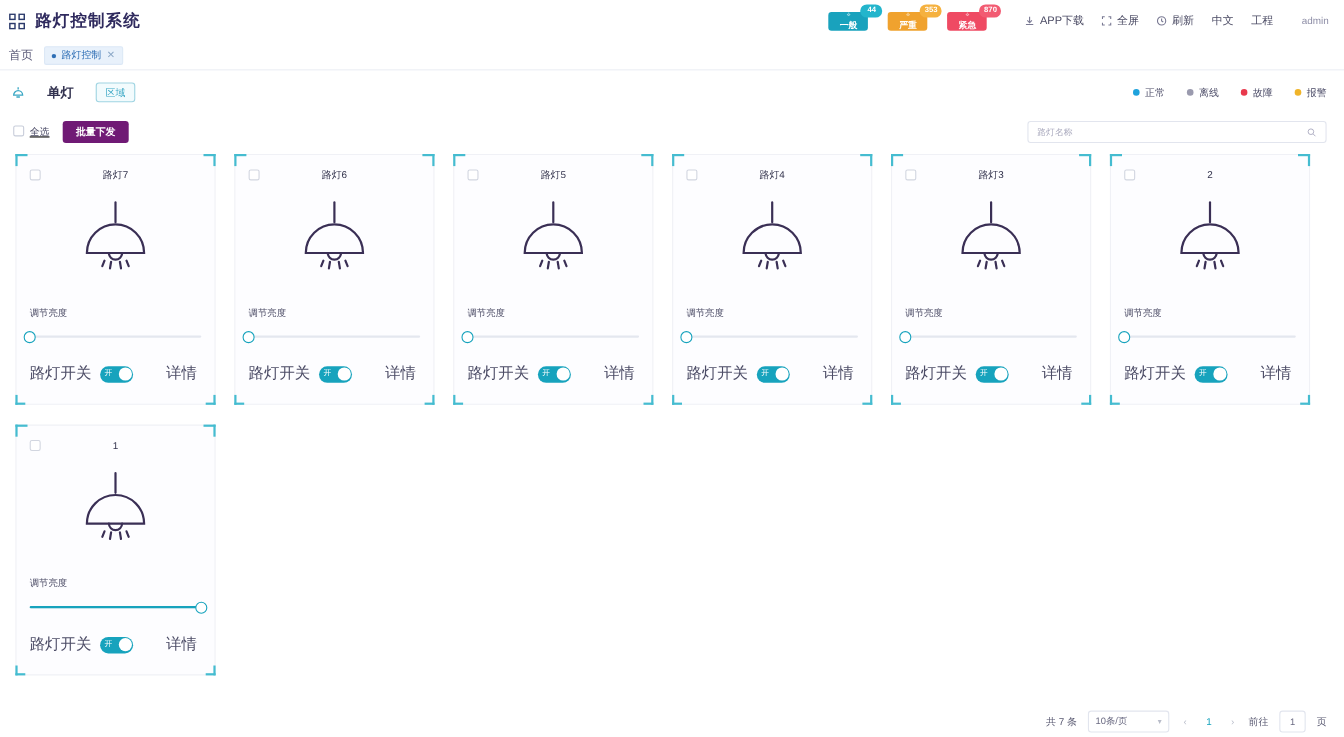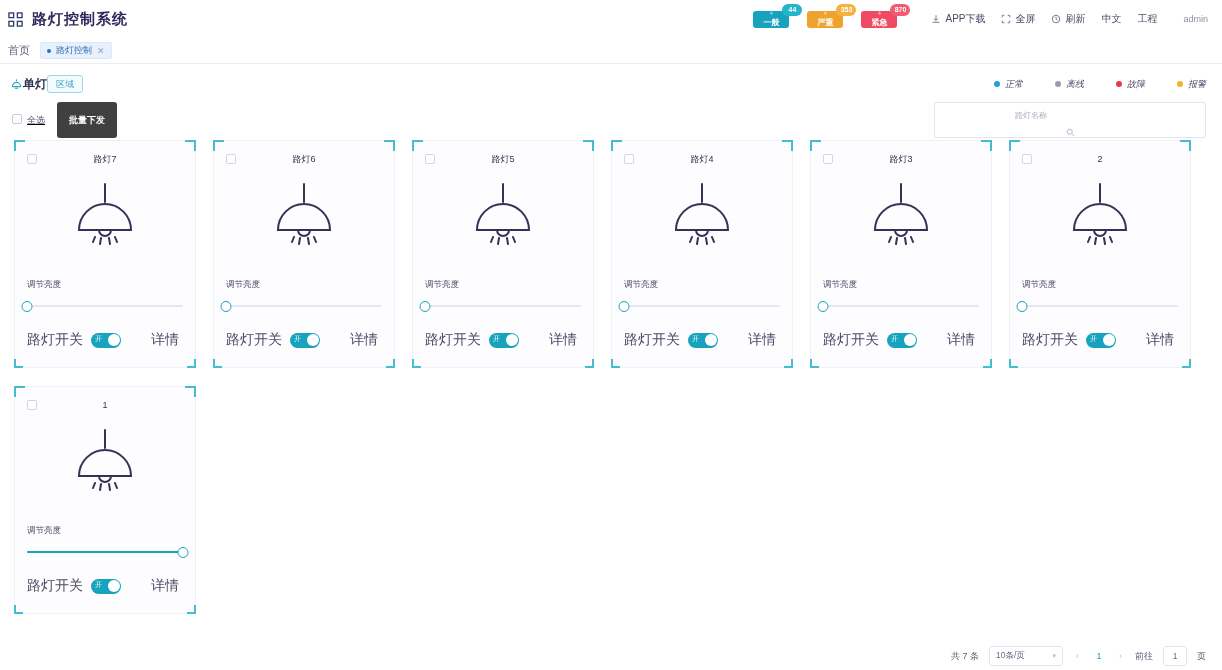--- a/index.html
+++ b/index.html
@@ -78,55 +78,54 @@
     font-size: 9px; color: #2f6fb5; cursor: pointer;
   }
   .crumb-dot { width: 4px; height: 4px; border-radius: 50%; background: #2f6fb5; }
   .crumb-x { font-size: 9px; color: #8aa7c6; }
 
   
   .page-head {
     height: 40px; display: flex; align-items: center;
     padding: 0 16px 0 10px;
   }
-  .ph-left { display: flex; align-items: center; gap: 0; }
+  .ph-left { display: flex; align-items: center; gap: 20px; }
   .ph-icon { width: 13px; height: 13px; color: #3aa7c4; display: block; }
   .ph-title { font-size: 12px; font-weight: bold; color: #333350; }
   .ph-btn {
     border: 1px solid #9fd4e2; background: #f2fbfd;
     color: #3aa7c4; font-size: 9px;
     height: 18px; padding: 0 8px; border-radius: 3px;
     display: flex; align-items: center; cursor: pointer;
   }
-  .ph-right { margin-left: auto; display: flex; align-items: flex-start; gap: 32px; font-style: italic; }
+  .ph-right { margin-left: auto; display: flex; align-items: flex-start; gap: 20px; }
   .legend { display: flex; align-items: center; gap: 5px; font-size: 9px; color: #4a4a66; }
   .lg-dot { width: 6px; height: 6px; border-radius: 50%; display: block; }
 
   
   .toolbar {
     height: 32px; display: flex; align-items: center;
     padding: 0 16px 0 12px; gap: 12px;
   }
   .chk {
     width: 10px; height: 10px; border: 1px solid #c8cdda;
     border-radius: 2px; background: #fff; display: block; cursor: pointer;
   }
   .chk-label { font-size: 9px; color: #4a4a66; margin-left: 5px; cursor: pointer; }
   .sel-wrap { display: flex; align-items: flex-start; text-decoration: underline; }
   .btn-primary {
-    background: #404040; color: #fff; font-size: 9px; font-weight: bold;
-    height: 36px; padding: 0 12px; border-radius: 3px;
+    background: #701a75; color: #fff; font-size: 9px; font-weight: bold;
+    height: 20px; padding: 0 12px; border-radius: 3px;
     display: flex; align-items: center; border: none; cursor: pointer;
   }
   .search-box {
-    margin-left: auto; width: 272px; height: 36px;
+    margin-left: auto; width: 272px; height: 20px;
     border: 1px solid #e2e5ee; border-radius: 3px;
     background: #fff; display: flex; align-items: center;
     padding: 0 8px;
-    flex-direction: column;
   }
   .search-box input {
     flex: 1; border: none; outline: none;
     font-size: 8px; color: #9a9ab0;
     font-family: inherit; background: transparent;
   }
   .search-box input::placeholder { color: #a9a9bd; }
   .search-icon { width: 9px; height: 9px; color: #b0b0c4; display:block; }
 
   

